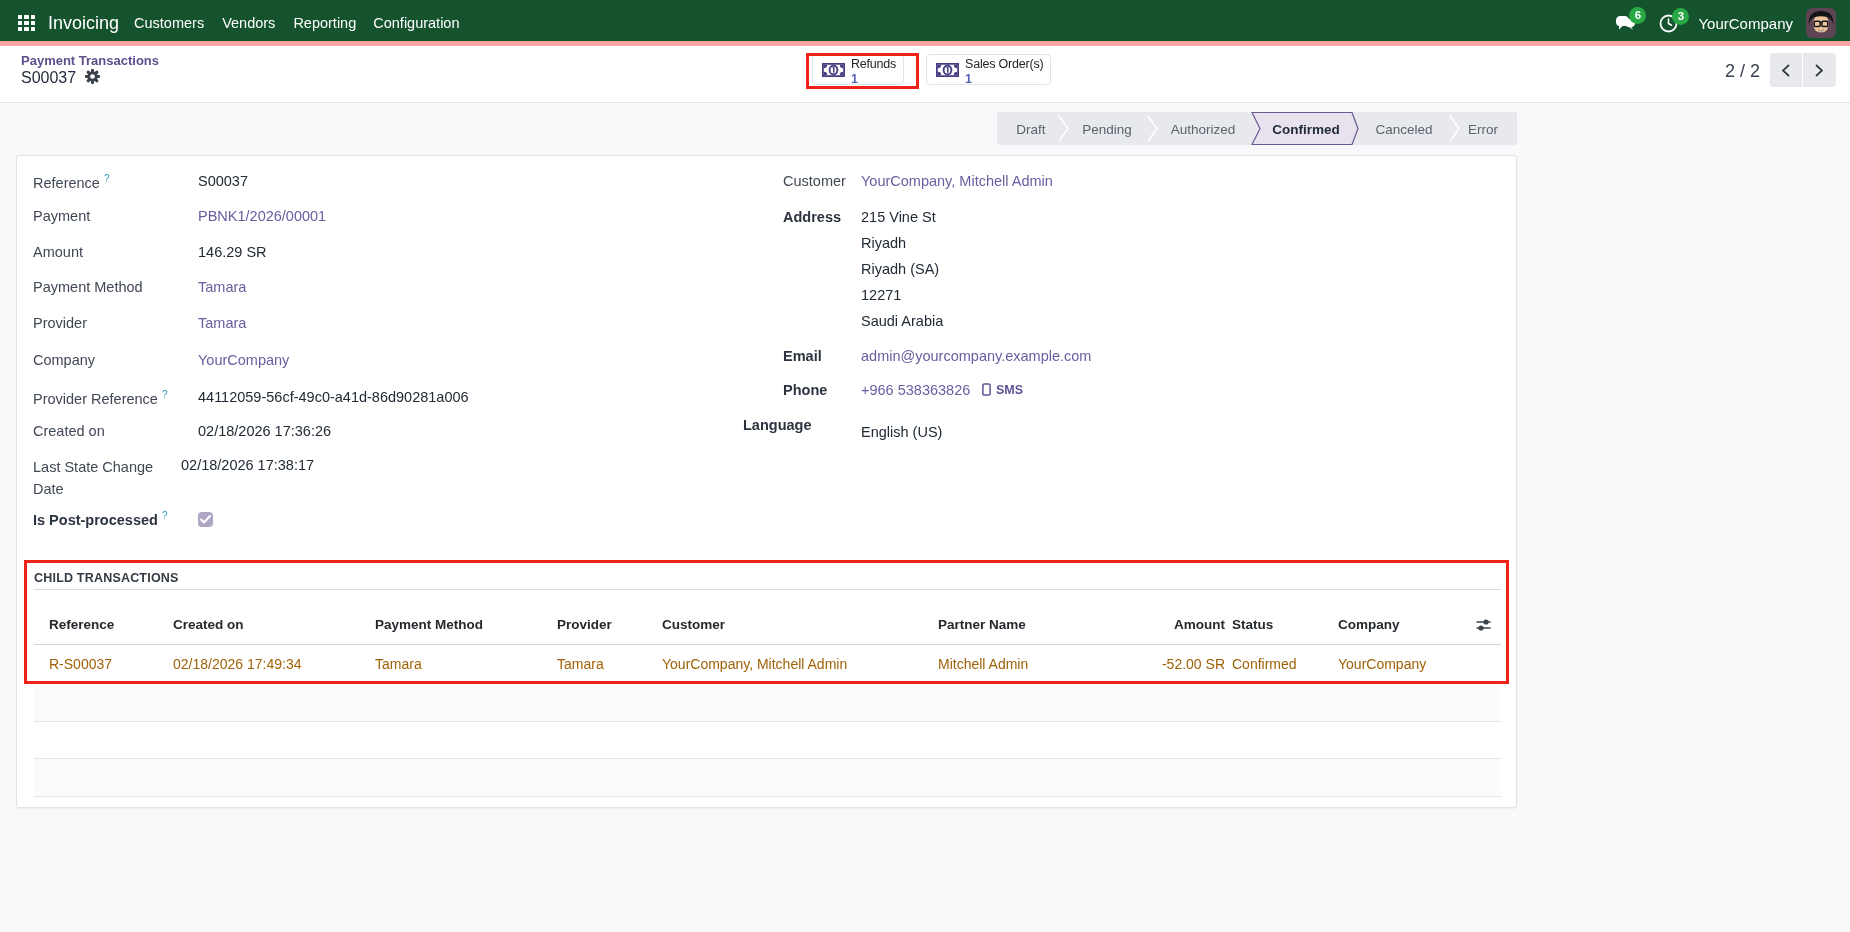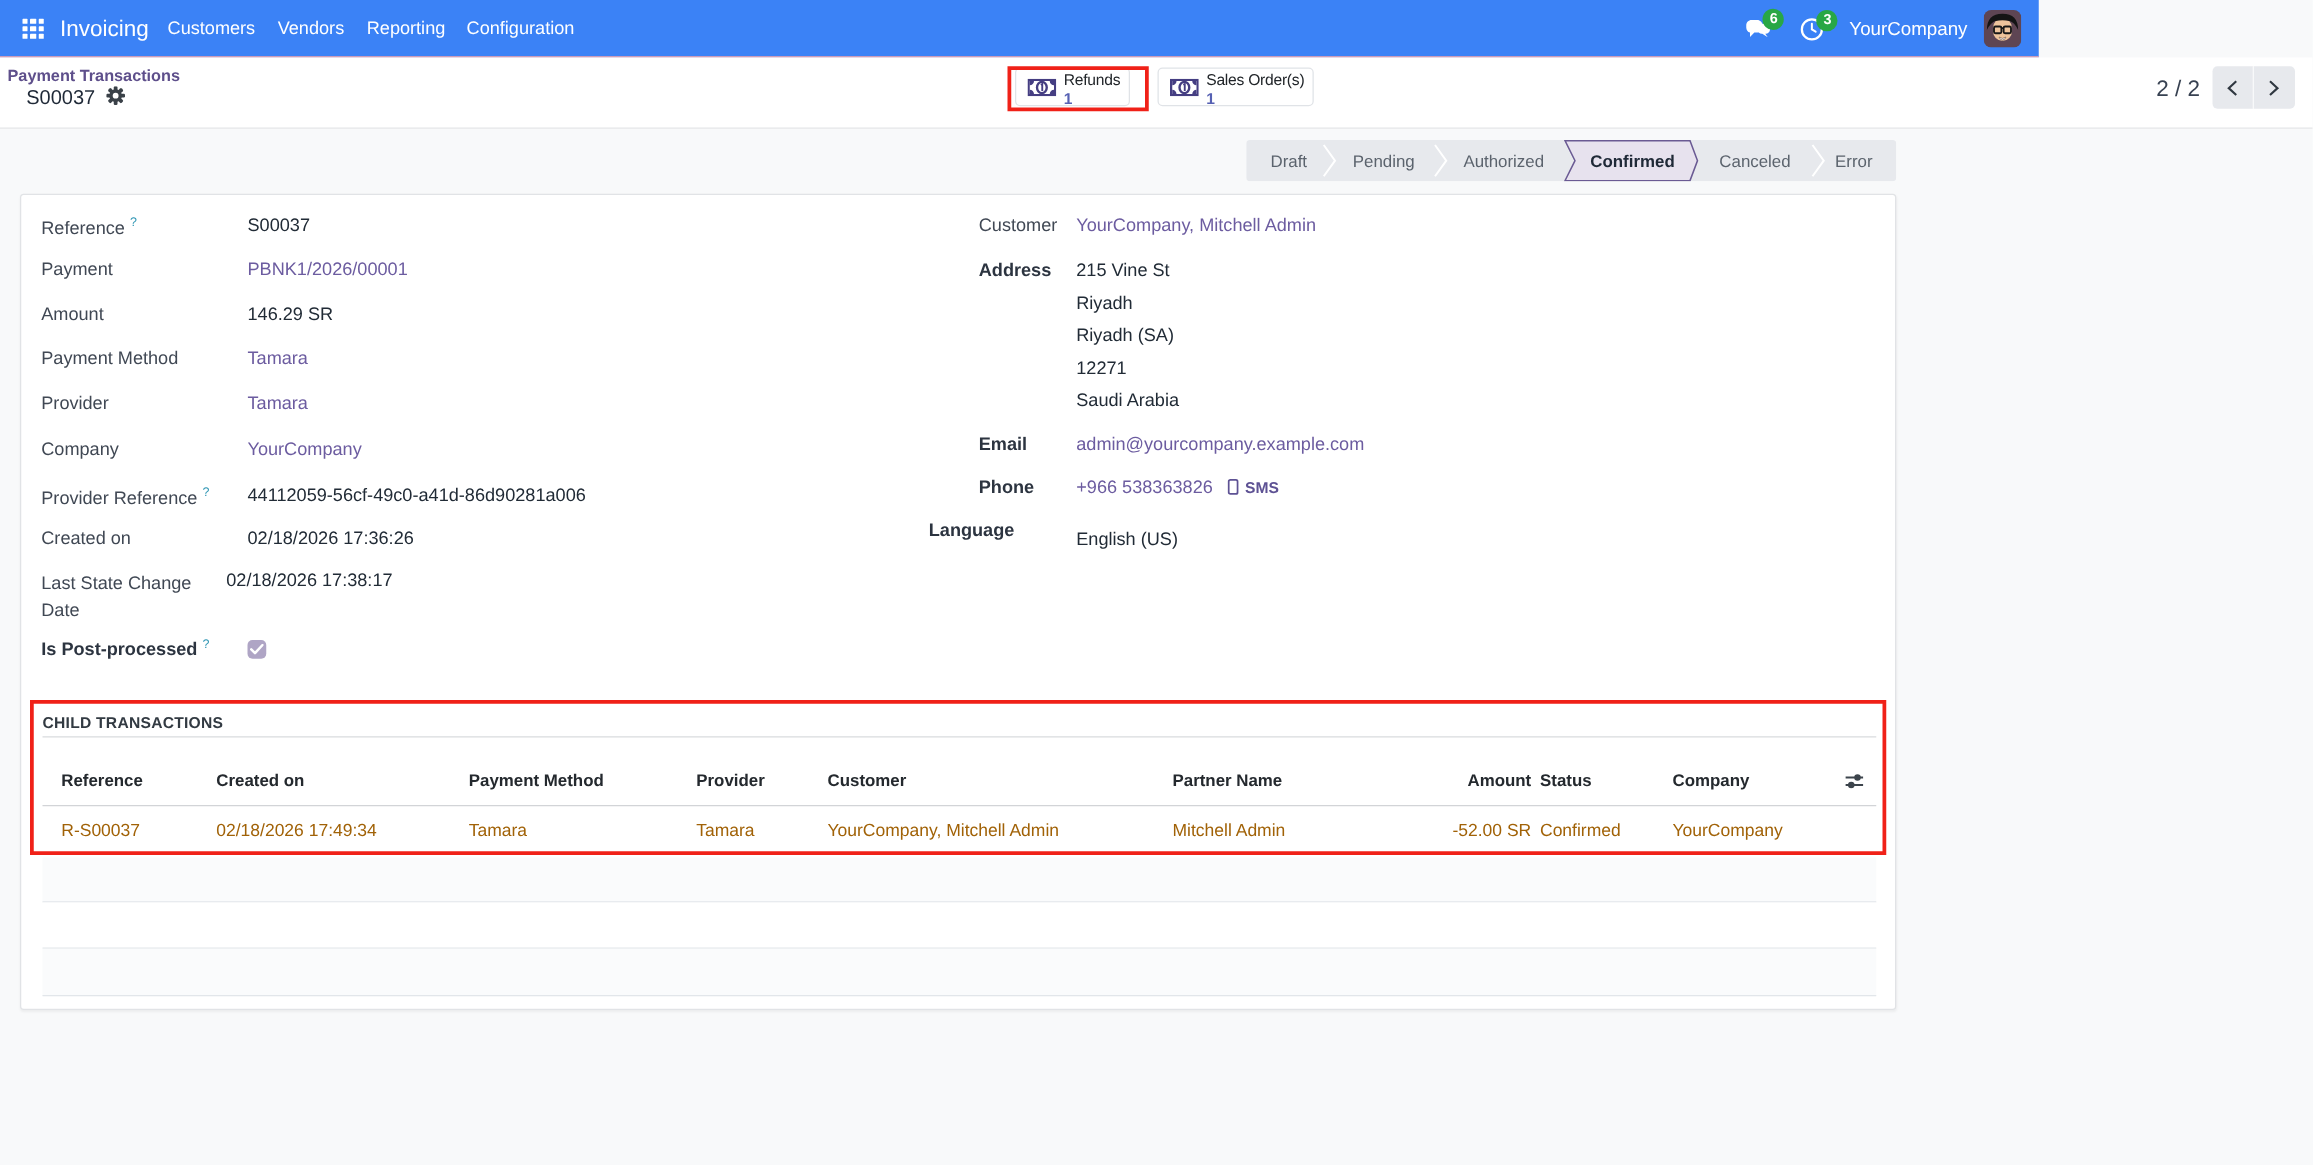--- a/index.html
+++ b/index.html
@@ -1,29 +1,29 @@
 <!DOCTYPE html>
 <html><head>
 <meta charset="utf-8">
 <style>
 * { margin:0; padding:0; box-sizing:border-box; }
 html,body { width:1850px; height:932px; overflow:hidden; font-family:"Liberation Sans", sans-serif; background:#f8f9fa; }
 .abs { position:absolute; }
-.navbar { position:absolute; left:0; top:0; width:1631px; height:46px; background:#3b82f6; color:#fff; border-bottom:1px solid #fca5a5; }
+.navbar { position:absolute; left:0; top:0; width:1850px; height:46px; background:#14532d; color:#fff; border-bottom:5px solid #fca5a5; }
 .nav-left { position:absolute; left:0; top:0; height:46px; display:flex; align-items:center; }
 .grid-icon { width:17px; height:17px; margin-left:18px; display:grid; grid-template-columns:repeat(3,4.4px); grid-template-rows:repeat(3,4.4px); gap:1.9px; }
 .grid-icon span { background:#fff; border-radius:0.5px; }
 .brand { font-size:18px; margin-left:13px; color:#fff; }
 .menu { font-size:14.5px; color:#fff; }
 .nav-right { position:absolute; right:0; top:0; height:46px; display:flex; align-items:center; }
 .username { font-size:15px; color:#fff; }
 .badge { position:absolute; background:#28a745; color:#fff; font-size:11.5px; font-weight:bold; border-radius:9px; height:17px; min-width:17px; text-align:center; line-height:17px; padding:0 4px; }
 
 .cpanel { position:absolute; left:0; top:46px; width:1850px; height:57px; background:#fff; border-bottom:1px solid #e3e5e8; }
-.bc1 { position:absolute; left:6px; top:7px; font-size:13px; font-weight:bold; color:#5e4f8b; }
+.bc1 { position:absolute; left:21px; top:7px; font-size:13px; font-weight:bold; color:#5e4f8b; }
 .bc2 { position:absolute; left:21px; top:23px; font-size:16px; color:#1f2937; }
 .statbtn { position:absolute; top:8px; height:31px; background:#fff; border:1px solid #e0e3e7; border-radius:4px; display:flex; align-items:center; padding:0 7px 0 9px; }
 .statbtn .txt { font-size:12.5px; color:#212529; line-height:14.7px; margin-left:6px; margin-top:4px; letter-spacing:-0.2px; }
 .statbtn .cnt { color:#5661b3; font-weight:bold; }
 .redbox1 { position:absolute; left:806px; top:53px; width:113px; height:36px; border:3px solid #f02118; z-index:5; }
 .pagertxt { position:absolute; right:90px; top:15px; font-size:18px; color:#374151; }
 .pagerbtn { position:absolute; top:7px; width:33px; height:34px; background:#e7e9ed; }
 .pagerbtn svg { position:absolute; left:11px; top:11px; }
 
 .sheet { position:absolute; left:16px; top:155px; width:1501px; height:653px; background:#fff; border:1px solid #e1e3e6; border-radius:3px; box-shadow:0 1px 2px rgba(0,0,0,0.05); }

